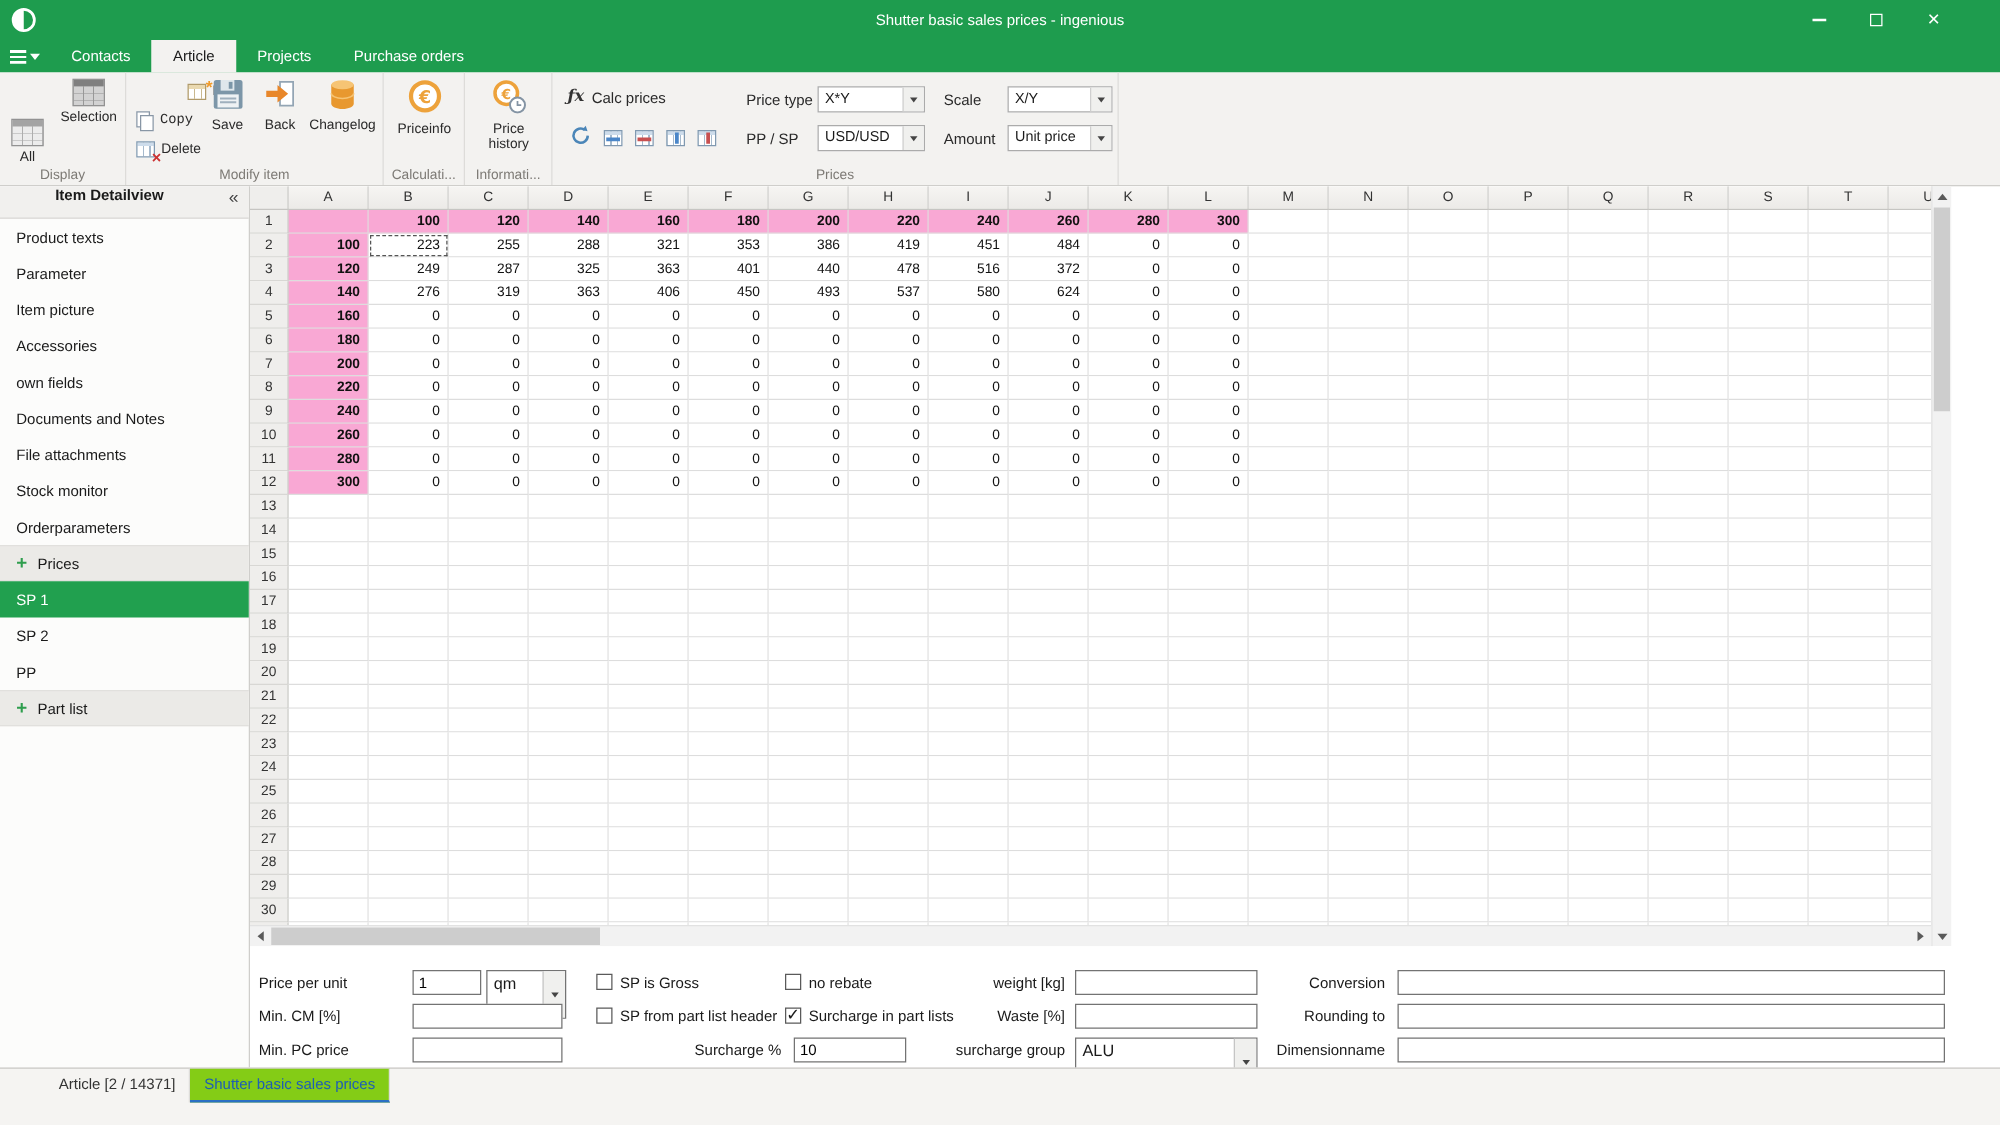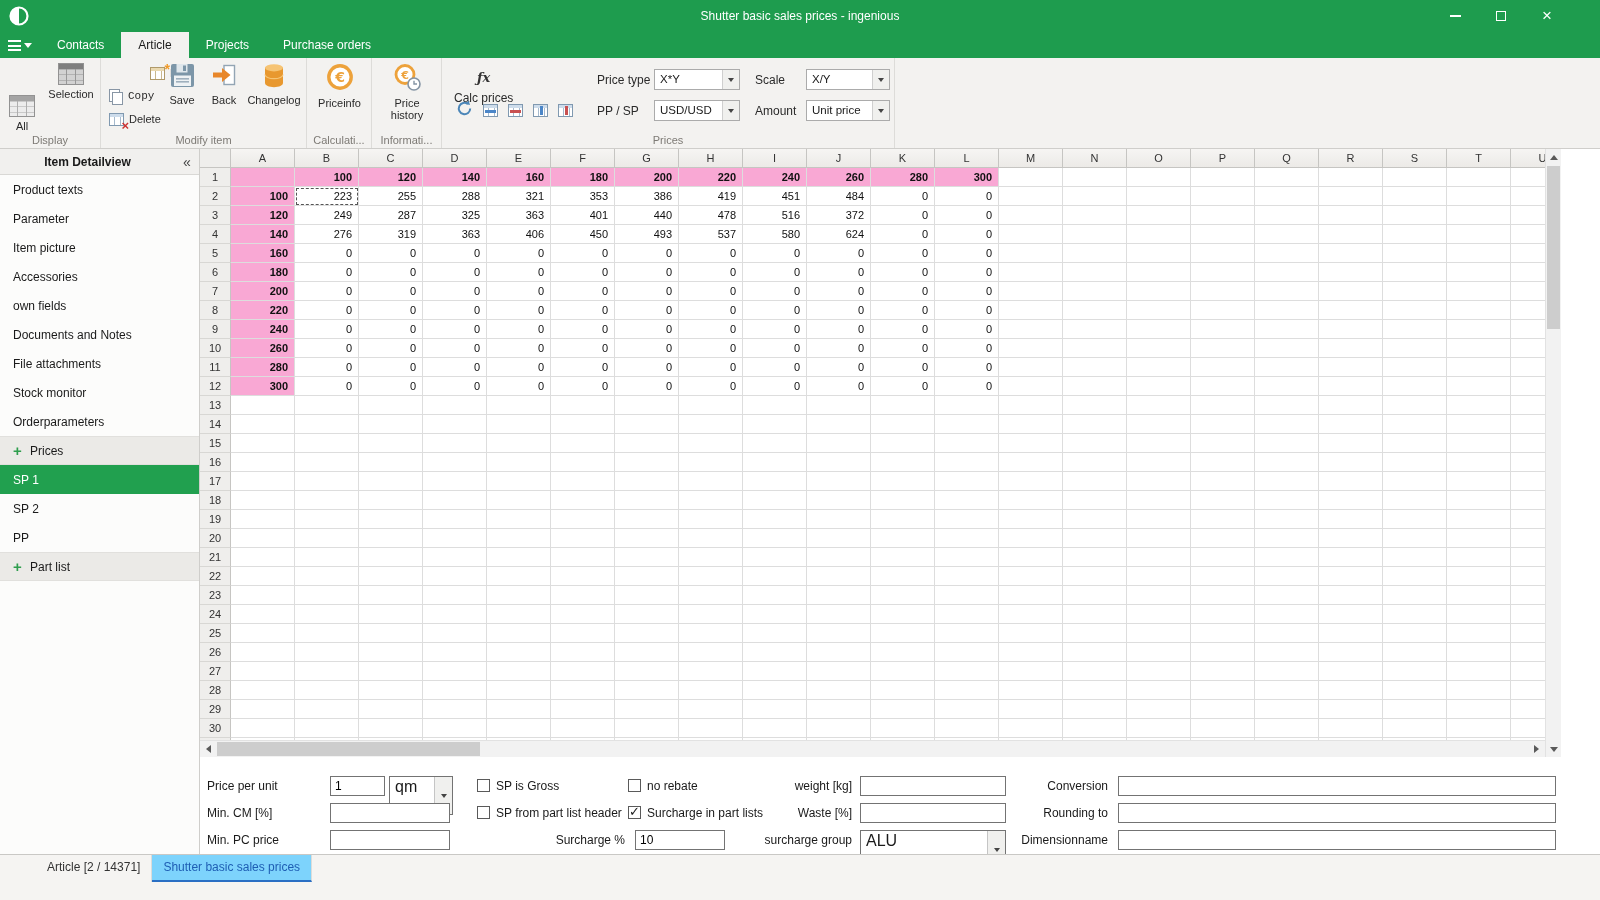--- a/index.html
+++ b/index.html
@@ -75,21 +75,21 @@
 
   .tri { width: 0; height: 0; }
   .tri.up { border-left: 4px solid transparent; border-right: 4px solid transparent; border-bottom: 5px solid #5a5a5a; }
   .tri.down { border-left: 4px solid transparent; border-right: 4px solid transparent; border-top: 5px solid #5a5a5a; }
   .tri.left { border-top: 4px solid transparent; border-bottom: 4px solid transparent; border-right: 5px solid #5a5a5a; }
   .tri.right { border-top: 4px solid transparent; border-bottom: 4px solid transparent; border-left: 5px solid #5a5a5a; }
   .tri.dd { border-left: 3.5px solid transparent; border-right: 3.5px solid transparent; border-top: 4px solid #444; }
 
   
   #sidebar { position: absolute; top: 149px; left: 0; width: 200px; height: 705px; background: #fcfcfb; border-right: 1px solid #cfcecb; }
-  .sb-header { height: 26px; background: #f1f0ee; border-bottom: 1px solid #d9d8d5; display: flex; align-items: center; }
+  .sb-header { height: 26px; background: #f1f0ee; border-bottom: 1px solid #d9d8d5; display: flex; align-items: flex-start; }
   .sb-header-title { flex: 1; text-align: center; font-weight: bold; font-size: 12px; }
   .sb-collapse { width: 24px; color: #444; font-size: 14px; text-align: center; }
   .sb-item { height: 29px; padding-left: 13px; font-size: 12px; color: #1a1a1a; display: flex; align-items: center; gap: 6px; }
   .sb-group { background: #ebeae7; border-top: 1px solid #e1e0dd; border-bottom: 1px solid #e1e0dd; }
   .sb-selected { background: #21a04f; color: #fff; }
   .sb-plus { color: #2f9e4e; font-weight: bold; font-size: 15px; width: 11px; line-height: 11px; }
 
   
   #grid { position: absolute; top: 149px; left: 200px; width: 1345px; height: 608px; overflow: hidden; background: #fff; }
   .ghrow { display: flex; height: 19px; }
@@ -112,27 +112,27 @@
   .hs-thumb { position: absolute; left: 0; top: 1px; width: 263px; height: 14px; background: #cdcdcd; }
 
   
   #form { position: absolute; top: 757px; left: 200px; width: 1400px; height: 97px; background: #fff; }
   .f-label { position: absolute; font-size: 12px; color: #1a1a1a; height: 20px; line-height: 20px; white-space: nowrap; }
   .f-label.right { text-align: right; }
   .f-input { position: absolute; height: 20px; border: 1px solid #737373; font-size: 12px; padding: 0 4px; font-family: inherit; background: #fff; }
   .f-cb { position: absolute; width: 13px; height: 13px; border: 1px solid #5a5a5a; background: #fff; }
   .f-cb.checked::after { content: "\2713"; position: absolute; left: 0; top: -3px; font-size: 13px; font-weight: bold; color: #1a1a1a; }
   .f-cb-label { position: absolute; font-size: 12px; line-height: 16px; white-space: nowrap; }
-  .f-combo { position: absolute; height: 39px; border: 1px solid #737373; background: #fff; font-size: 16px; line-height: 19px; padding-left: 5px; }
+  .f-combo { position: absolute; height: 39px; border: 1px solid #737373; background: #fff; font-size: 13px; line-height: 19px; padding-left: 5px; }
   .f-combo .arrow { position: absolute; right: 0; top: 0; bottom: 0; width: 18px; background: #f0f0ee; border-left: 1px solid #c5c5c5; display: flex; align-items: center; justify-content: center; }
 
   
   #statusbar { position: absolute; top: 854px; left: 0; right: 0; bottom: 0; background: #f5f4f2; border-top: 1px solid #c9c8c5; display: flex; align-items: flex-start; padding-left: 36px; }
   .st-tab { padding: 0 11px; line-height: 25px; height: 27px; font-size: 12px; color: #333; border-right: 1px solid #dddcd9; }
-  .st-tab.active { color: #1e5eb4; background: #7dd3fc; border-bottom: 2px solid #2a6fc4; }
+  .st-tab.active { color: #1e5eb4; background: #84cc16; border-bottom: 2px solid #2a6fc4; }
 </style>
 </head>
 <body>
 
 <div id="titlebar">
   <div class="tb-title">Shutter basic sales prices - ingenious</div>
   <div class="tb-logo">
     <svg width="22" height="22" viewBox="0 0 22 22">
       <circle cx="11" cy="11" r="8.5" fill="none" stroke="#ffffff" stroke-width="2.2"></circle>
       <path d="M11 2.5 a8.5 8.5 0 0 0 0 17 z" fill="#ffffff"></path>
@@ -246,21 +246,21 @@
           <circle cx="21" cy="21" r="6" fill="#fff" stroke="#8494a4" stroke-width="1.6"></circle>
           <path d="M21 17.8 V21 h3" fill="none" stroke="#8494a4" stroke-width="1.4"></path>
         </svg>
       </span>
       <div class="bb-label">Price history</div>
     </div>
     <div class="rg-label">Informati...</div>
   </div>
 
   <div class="rgroup" style="left:442px;width:453px;">
-    <div class="rbtn-inline" style="left:12px;top:12px;flex-direction:column;">
+    <div class="rbtn-inline" style="left:12px;top:12px;">
       <span class="fx-icon">ƒx</span>
       <span>Calc prices</span>
     </div>
     <div class="icon-row" style="left:14px;top:42px;">
       <span>
         <svg width="17" height="17" viewBox="0 0 17 17">
           <path d="M14.2 8.5 a5.7 5.7 0 1 1 -2.3-4.6" fill="none" stroke="#4b86b8" stroke-width="2"></path>
           <path d="M12.6 0.6 L14 5 L9.6 4 Z" fill="#4b86b8"></path>
         </svg>
       </span>

